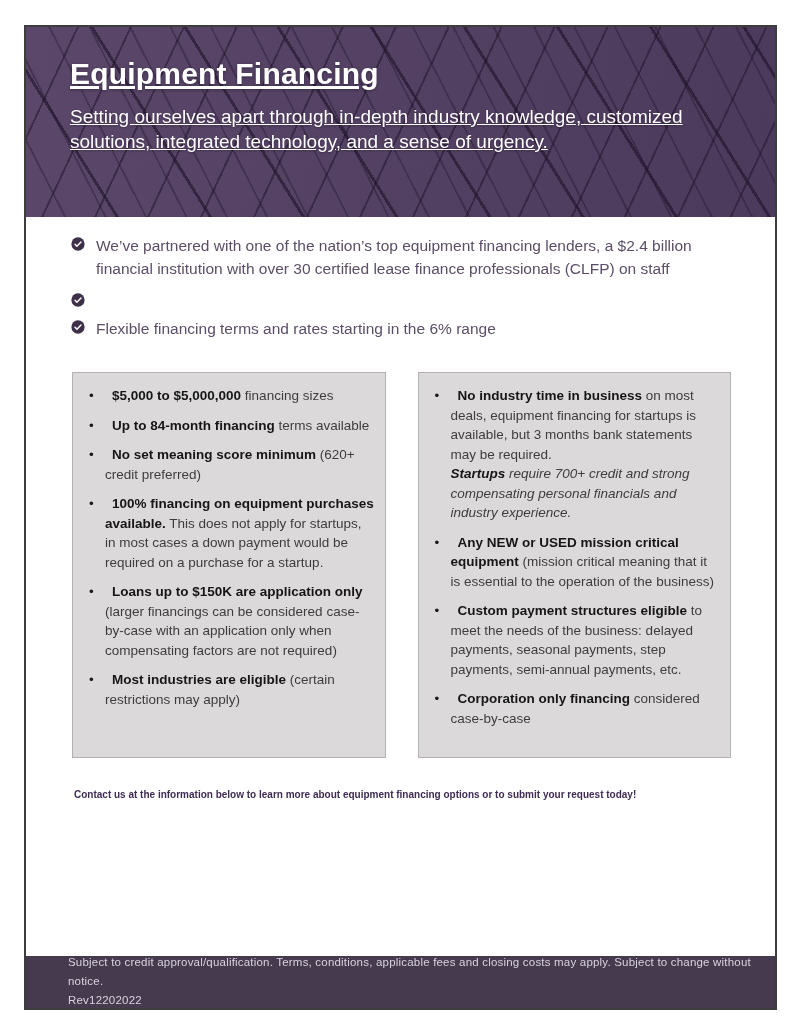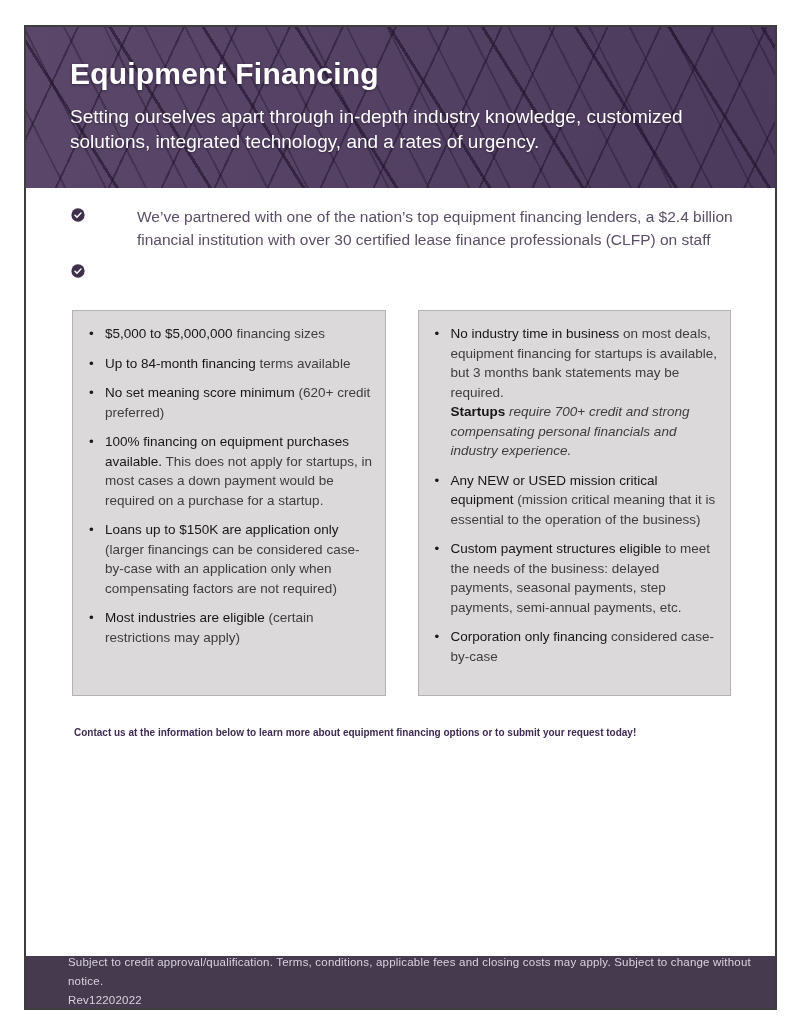--- a/index.html
+++ b/index.html
@@ -12,59 +12,60 @@
     box-sizing:border-box;
     width:753px;height:985px;
     margin:25px 0 0 24px;
     border:2px solid var(--frame_border,#3d3d3d);
     background:#ffffff;
     display:flex;flex-direction:column;
     overflow:hidden;
   }
   
   .header-banner{
-    flex:none;height:161px;box-sizing:border-box;
+    flex:none;height:190px;box-sizing:border-box;
     padding:30px 8px 0 44px;color:#fff;
     background:
       repeating-linear-gradient(115deg, rgba(30,18,42,0) 0 46px, rgba(30,18,42,.50) 46px 48px),
       repeating-linear-gradient(63deg,  rgba(30,18,42,0) 0 34px, rgba(30,18,42,.34) 34px 36px),
       repeating-linear-gradient(58deg,  rgba(25,14,36,0) 0 76px, rgba(25,14,36,.55) 76px 79px),
       linear-gradient(100deg, var(--header_base,#5a4769) 0%, var(--header_base_dark,#4c3a5c) 100%);
+    text-decoration: underline;
   }
   .page-title{
     font-size:30px;font-weight:700;letter-spacing:.2px;
     text-shadow:0 1px 3px rgba(20,10,30,.45);
   }
   .page-subtitle{
     margin-top:13px;font-size:19px;line-height:25px;max-width:640px;
     text-shadow:0 1px 2px rgba(20,10,30,.40);
   }
   
   .intro-bullets{padding:17px 28px 0 45px;}
-  .intro-bullet{display:flex;margin-bottom:10px;gap:41px;}
+  .intro-bullet{display:flex;margin-bottom:10px;}
   .check-wrap{flex:none;margin:3px 11px 0 0;width:14px;height:14px;}
   .intro-bullet-text{
     font-size:15.5px;line-height:23px;color:var(--intro_text,#5b4e66);
   }
   
   .boxes-row{display:flex;gap:32px;margin:22px 44px 0 46px;}
   .feature-box{
     box-sizing:border-box;width:314px;min-height:386px;
     background:var(--box_bg,#dcd9da);
     border:1px solid var(--box_border,#b5b1b3);
     padding:13px 10px 10px 12px;
   }
   .box-list{list-style:none;margin:0;padding:0;}
   .box-item{position:relative;padding-left:20px;margin-bottom:10px;
     font-size:13.5px;line-height:19.5px;}
   .box-item:last-child{margin-bottom:0;}
   .dot{position:absolute;left:4px;top:0;color:#1a1a1a;font-size:13.5px;}
-  .seg-b{font-weight:400;color:var(--box_text_bold,#161616);}
+  .seg-b{font-weight:700;color:var(--box_text_bold,#161616);margin-left:7px;}
   .seg-n{color:var(--box_text,#3d3d3d);}
-  .seg-bi{font-weight:700;color:var(--box_text_bold,#161616);}
+  .seg-bi{font-weight:700;font-style:italic;color:var(--box_text_bold,#161616);}
   .seg-i{font-style:italic;color:var(--box_text,#3d3d3d);}
   
   .contact-cta{
     margin:27px 46px 0 48px;max-width:680px;
     font-size:10px;line-height:20px;font-weight:700;
     color:var(--contact_text,#3f2c54);
   }
   
   .footer-bar{
     margin-top:auto;flex:none;height:52px;box-sizing:border-box;
@@ -75,21 +76,21 @@
     font-size:11.5px;line-height:19px;letter-spacing:.2px;
   }
 </style>
 </head>
 <body style="--header_base: #5a4769; --header_base_dark: #4c3a5c; --frame_border: #3d3d3d; --intro_text: #5b4e66; --check_icon: #3e3049; --box_bg: #dcd9da; --box_border: #b5b1b3; --box_text: #3d3d3d; --box_text_bold: #161616; --contact_text: #3f2c54; --footer_bg: #463a4e; --footer_text: #d9d3de;">
 
 <div class="page-frame">
 
   <div class="header-banner">
     <div class="page-title">Equipment Financing</div>
-    <div class="page-subtitle">Setting ourselves apart through in-depth industry knowledge, customized solutions, integrated technology, and a rates of urgency.</div>
+    <div class="page-subtitle">Setting ourselves apart through in-depth industry knowledge, customized solutions, integrated technology, and a sense of urgency.</div>
   </div>
 
   <div class="intro-bullets">
   <div class="intro-bullet">
     <span class="check-wrap">
       <svg viewBox="0 0 16 16" width="14" height="14">
         <circle cx="8" cy="8" r="7.6" fill="#3e3049"></circle>
         <path d="M4.6 8.3l2.2 2.2 4.6-4.8" stroke="#ffffff" stroke-width="1.7" fill="none" stroke-linecap="round"></path>
       </svg>
     </span>
@@ -99,20 +100,29 @@
   <div class="intro-bullet">
     <span class="check-wrap">
       <svg viewBox="0 0 16 16" width="14" height="14">
         <circle cx="8" cy="8" r="7.6" fill="#3e3049"></circle>
         <path d="M4.6 8.3l2.2 2.2 4.6-4.8" stroke="#ffffff" stroke-width="1.7" fill="none" stroke-linecap="round"></path>
       </svg>
     </span>
   </div>
 
 
+  <div class="intro-bullet">
+    <span class="check-wrap">
+      <svg viewBox="0 0 16 16" width="14" height="14">
+        <circle cx="8" cy="8" r="7.6" fill="#3e3049"></circle>
+        <path d="M4.6 8.3l2.2 2.2 4.6-4.8" stroke="#ffffff" stroke-width="1.7" fill="none" stroke-linecap="round"></path>
+      </svg>
+    </span>
+    <span class="intro-bullet-text">Flexible financing terms and rates starting in the 6% range</span>
+  </div>
 </div>
 
   <div class="boxes-row">
     <div class="feature-box">
       <ul class="box-list">
   <li class="box-item">
     <span class="dot">•</span>
     <span class="item-text"><span class="seg-b">$5,000 to $5,000,000</span><span class="seg-n"> financing sizes</span></span>
   </li>
 

